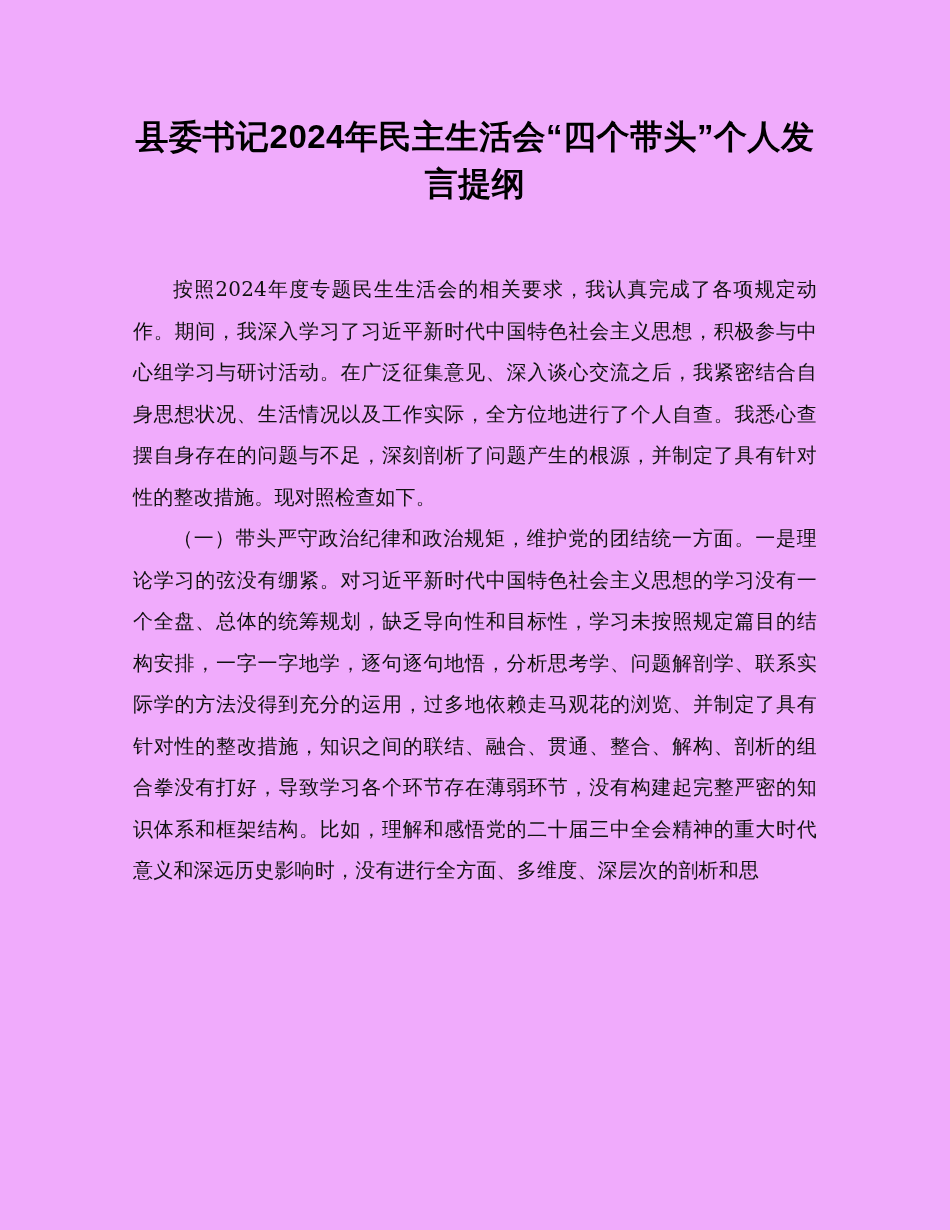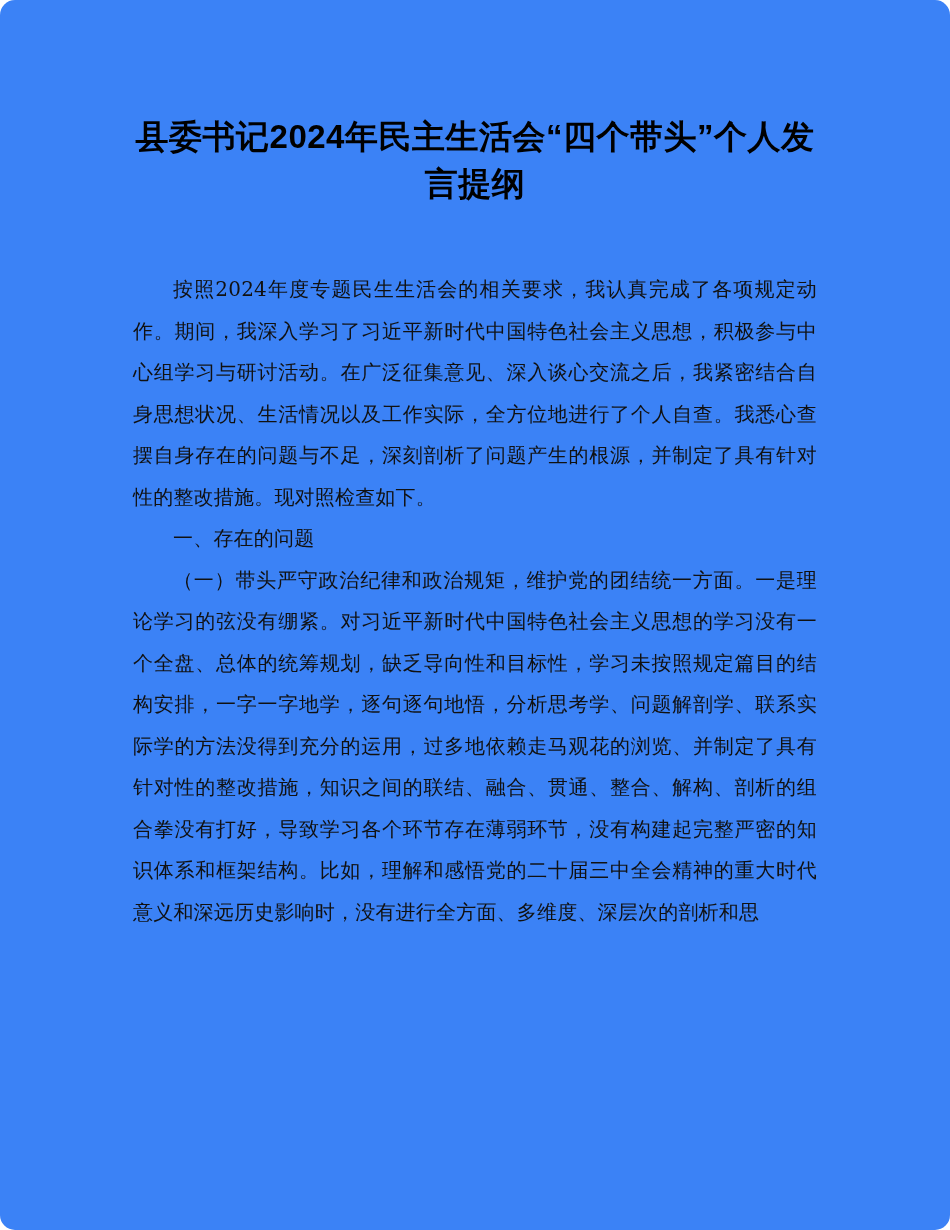--- a/index.html
+++ b/index.html
@@ -4,25 +4,24 @@
 <style>
   html, body {
     margin: 0;
     padding: 0;
     background: #ffffff;
   }
   .page {
     position: relative;
     width: 950px;
     height: 1230px;
-    background: #3b82f6;
+    background: #f0abfc;
     margin: 0 auto;
     overflow: hidden;
     box-sizing: border-box;
-    border-radius: 15px;
   }
   .content {
     position: absolute;
     left: 133px;
     top: 0;
     width: 684px;
   }
   .doc-title {
     font-family: "Liberation Sans", "DejaVu Sans", sans-serif;
     font-weight: bold;
@@ -55,19 +54,18 @@
 
 <div class="page">
   <div class="content">
 
     <h1 class="doc-title">县委书记2024年民主生活会“四个带头”个人发言提纲</h1>
 
     <div class="body-block">
 
       <p class="para">按照2024年度专题民生生活会的相关要求，我认真完成了各项规定动作。期间，我深入学习了习近平新时代中国特色社会主义思想，积极参与中心组学习与研讨活动。在广泛征集意见、深入谈心交流之后，我紧密结合自身思想状况、生活情况以及工作实际，全方位地进行了个人自查。我悉心查摆自身存在的问题与不足，深刻剖析了问题产生的根源，并制定了具有针对性的整改措施。现对照检查如下。</p>
 
-      <p class="para">一、存在的问题</p>
 
       <p class="para">（一）带头严守政治纪律和政治规矩，维护党的团结统一方面。一是理论学习的弦没有绷紧。对习近平新时代中国特色社会主义思想的学习没有一个全盘、总体的统筹规划，缺乏导向性和目标性，学习未按照规定篇目的结构安排，一字一字地学，逐句逐句地悟，分析思考学、问题解剖学、联系实际学的方法没得到充分的运用，过多地依赖走马观花的浏览、并制定了具有针对性的整改措施，知识之间的联结、融合、贯通、整合、解构、剖析的组合拳没有打好，导致学习各个环节存在薄弱环节，没有构建起完整严密的知识体系和框架结构。比如，理解和感悟党的二十届三中全会精神的重大时代意义和深远历史影响时，没有进行全方面、多维度、深层次的剖析和思</p>
 
     </div>
   </div>
 </div>
 
 </body></html>

